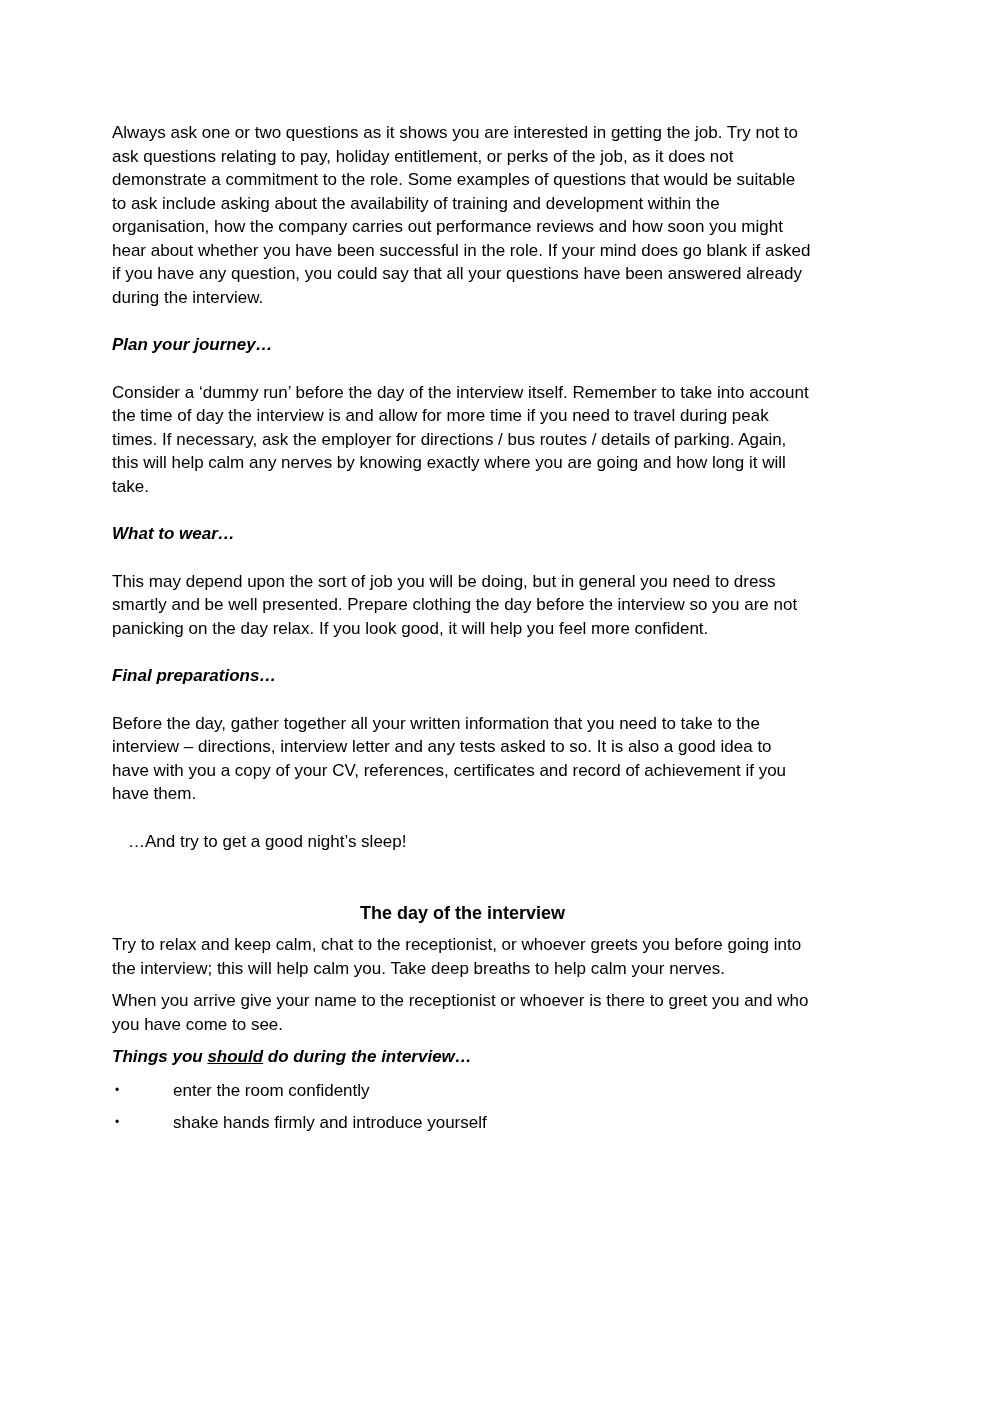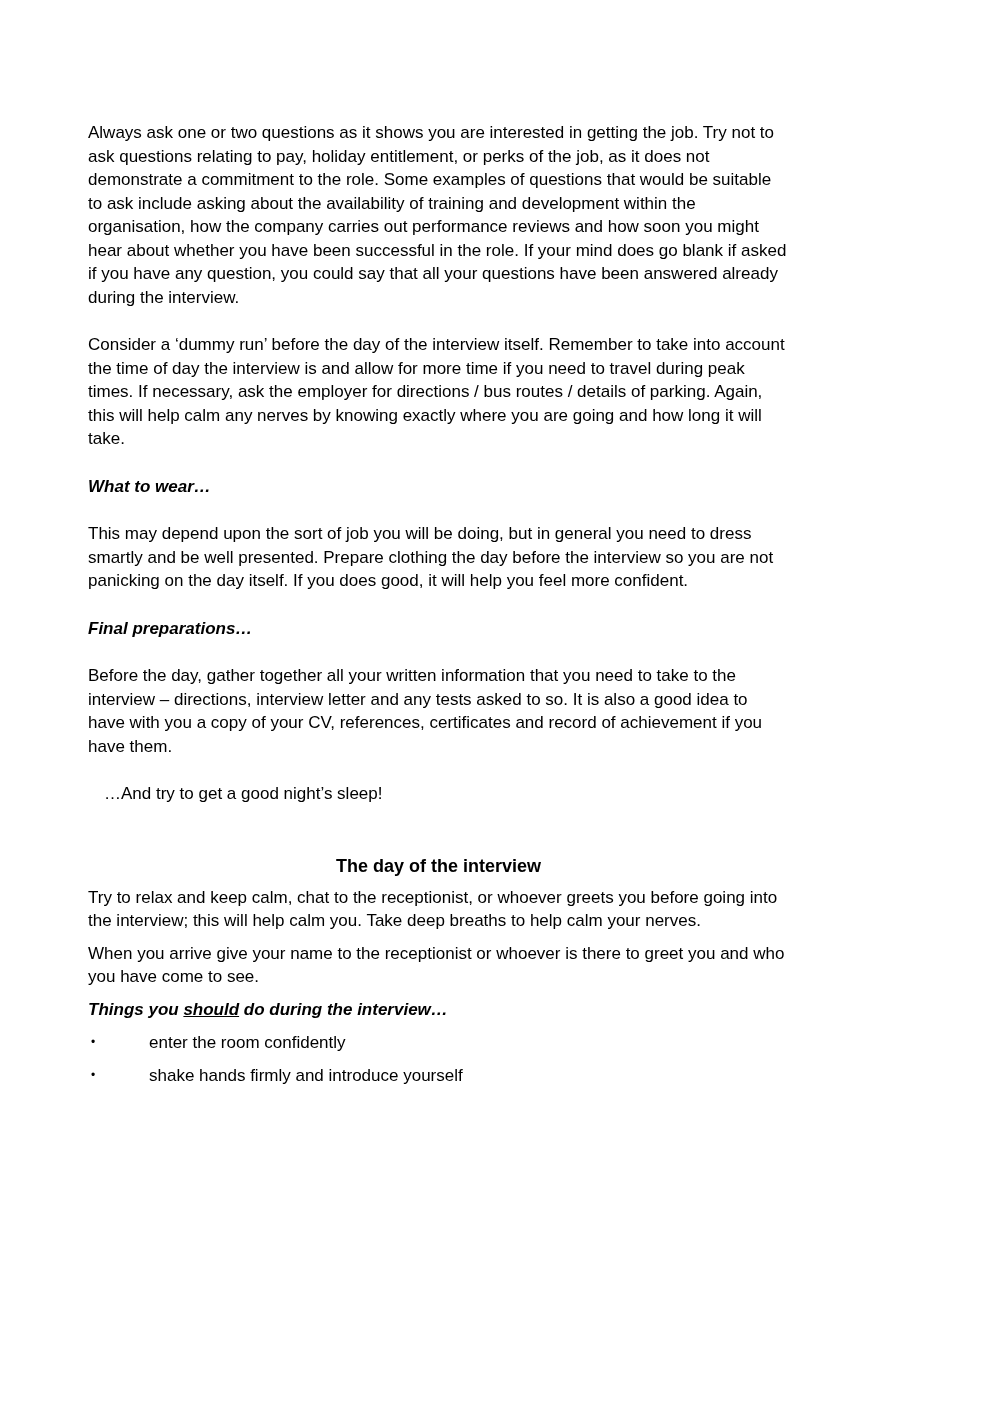--- a/index.html
+++ b/index.html
@@ -11,21 +11,21 @@
     width: 1005px;
     height: 1422px;
     overflow: hidden;
     font-family: "Liberation Sans", "DejaVu Sans", sans-serif;
     color: #000000;
   }
   .page {
     box-sizing: border-box;
     width: 1005px;
     height: 1422px;
-    padding: 121px 152px 60px 88px;
+    padding: 121px 152px 60px 112px;
     background: #ffffff;
   }
   .content {
     width: 701px;
     font-size: 17px;
     line-height: 23.5px;
   }
   p.body-para {
     margin: 0 0 24px 0;
   }
@@ -81,24 +81,25 @@
   }
 </style>
 </head>
 <body>
 
 <div class="page">
   <div class="content">
 
     <p class="body-para">Always ask one or two questions as it shows you are interested in getting the job.  Try not to ask questions relating to pay, holiday entitlement, or perks of the job, as it does not demonstrate a commitment to the role.  Some examples of questions that would be suitable to ask include asking about the availability of training and development within the organisation, how the company carries out performance reviews and how soon you might hear about whether you have been successful in the role.  If your mind does go blank if asked if you have any question, you could say that all your questions have been answered already during the interview.</p>
 
+    <h3 class="section-heading">Plan your journey…</h3>
     <p class="body-para">Consider a ‘dummy run’ before the day of the interview itself.  Remember to take into account the time of day the interview is and allow for more time if you need to travel during peak times.  If necessary, ask the employer for directions / bus routes / details of parking.  Again, this will help calm any nerves by knowing exactly where you are going and how long it will take.</p>
 
     <h3 class="section-heading">What to wear…</h3>
-    <p class="body-para">This may depend upon the sort of job you will be doing, but in general you need to dress smartly and be well presented.  Prepare clothing the day before the interview so you are not panicking on the day itself.  If you does good, it will help you feel more confident.</p>
+    <p class="body-para">This may depend upon the sort of job you will be doing, but in general you need to dress smartly and be well presented.  Prepare clothing the day before the interview so you are not panicking on the day relax.  If you look good, it will help you feel more confident.</p>
 
     <h3 class="section-heading">Final preparations…</h3>
     <p class="body-para">Before the day, gather together all your written information that you need to take to the interview – directions, interview letter and any tests asked to so.  It is also a good idea to have with you a copy of your CV, references, certificates and record of achievement if you have them.</p>
 
     <p class="sleep-note">…And try to get a good night’s sleep!</p>
 
     <h2 class="day-heading">The day of the interview</h2>
 
     <p class="tight-para">Try to relax and keep calm, chat to the receptionist, or whoever greets you before going into the interview; this will help calm you.  Take deep breaths to help calm your nerves.</p>
     <p class="tight-para">When you arrive give your name to the receptionist or whoever is there to greet you and who you have come to see.</p>

